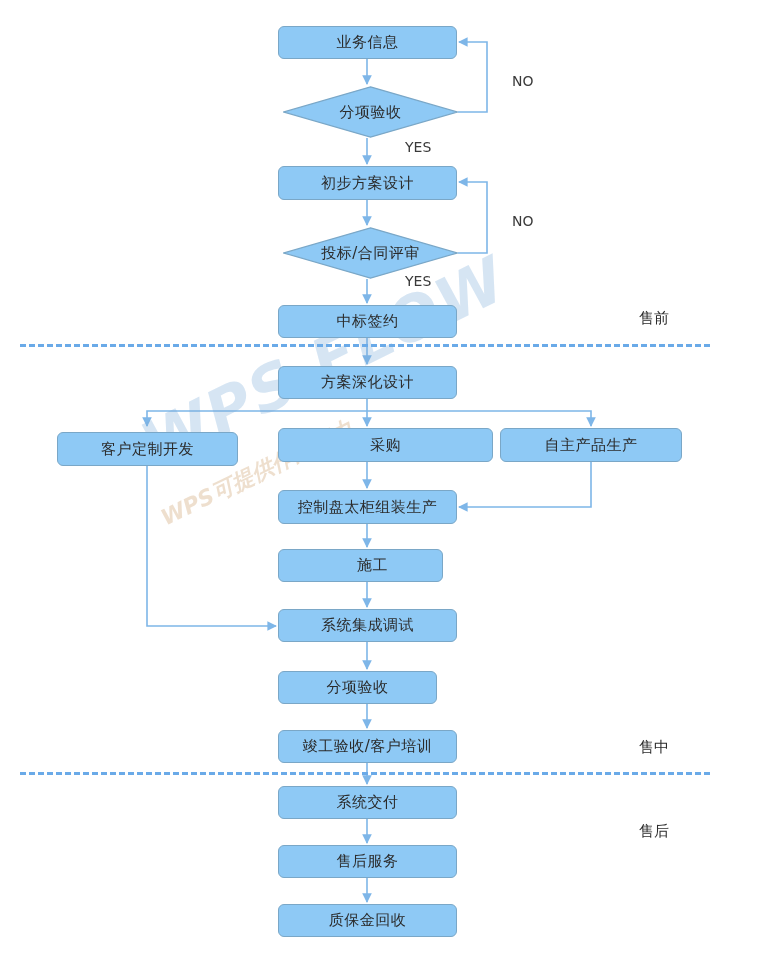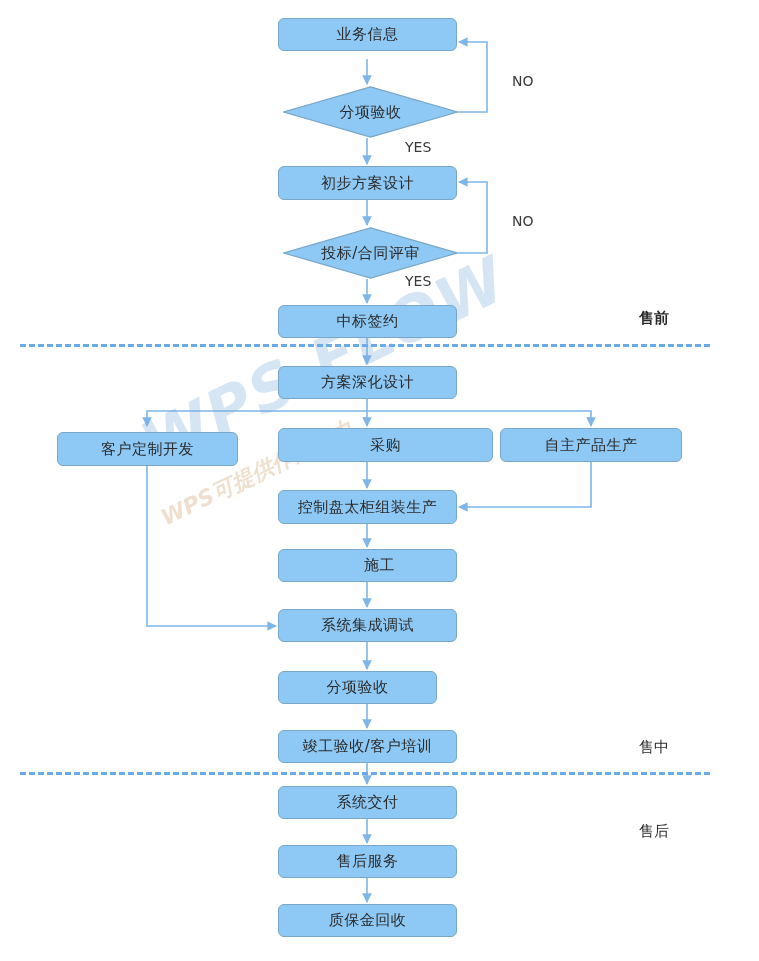--- a/index.html
+++ b/index.html
@@ -187,21 +187,21 @@
 
       <path d="M 367 819 L 367 843"></path>
 
       <path d="M 367 878 L 367 902"></path>
     </g>
   </svg>
 
   <div class="separator" style="left:20px; top:344px; width:690px;"></div>
   <div class="separator" style="left:20px; top:772px; width:690px;"></div>
 
-  <div class="node box" style="left:278px; top:18px; width:179px; height:33px;">
+  <div class="node box" style="left:278px; top:26px; width:179px; height:33px;">
     <span class="label">业务信息</span>
   </div>
 
   <div class="node diamond" style="left:283px; top:86px; width:175px; height:52px;">
     <svg class="dia-shape" viewBox="0 0 175 52" preserveAspectRatio="none">
       <polygon points="87.5,0.8 174.2,26 87.5,51.2 0.8,26" fill="#8ec9f5" stroke="#7aa7c7" stroke-width="1.2"></polygon>
     </svg>
     <span class="label">分项验收</span>
   </div>
 
@@ -233,21 +233,21 @@
   </div>
 
   <div class="node box" style="left:500px; top:428px; width:182px; height:34px;">
     <span class="label">自主产品生产</span>
   </div>
 
   <div class="node box" style="left:278px; top:490px; width:179px; height:34px;">
     <span class="label">控制盘太柜组装生产</span>
   </div>
 
-  <div class="node box" style="left:278px; top:549px; width:179px; height:33px;padding-left:24px;">
+  <div class="node box" style="left:278px; top:549px; width:165px; height:33px;padding-left:24px;">
     <span class="label">施工</span>
   </div>
 
   <div class="node box" style="left:278px; top:609px; width:179px; height:33px;">
     <span class="label">系统集成调试</span>
   </div>
 
   <div class="node box" style="left:278px; top:671px; width:159px; height:33px;">
     <span class="label">分项验收</span>
   </div>
@@ -266,17 +266,17 @@
 
   <div class="node box" style="left:278px; top:904px; width:179px; height:33px;">
     <span class="label">质保金回收</span>
   </div>
 
   <div class="free-text" style="left:512px; top:74px;">NO</div>
   <div class="free-text" style="left:405px; top:140px;">YES</div>
   <div class="free-text" style="left:512px; top:214px;">NO</div>
   <div class="free-text" style="left:405px; top:274px;">YES</div>
 
-  <div class="free-text cn" style="left:639px; top:311px;font-weight:bold;">售前</div>
+  <div class="free-text cn" style="left:639px; top:311px;">售前</div>
   <div class="free-text cn" style="left:639px; top:740px;">售中</div>
   <div class="free-text cn" style="left:639px; top:824px;">售后</div>
 
 </div>
 
 </body></html>

